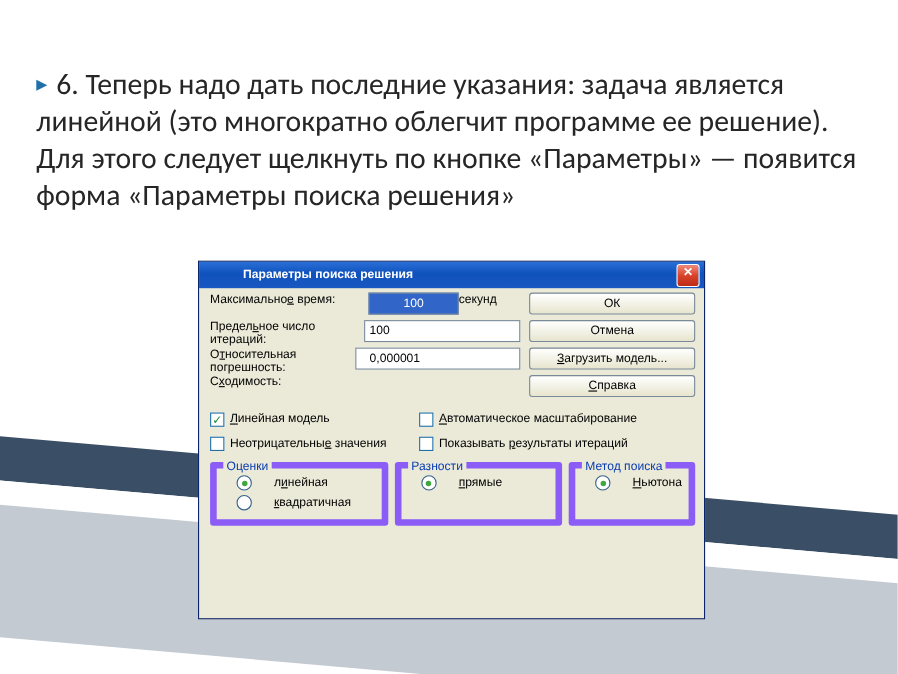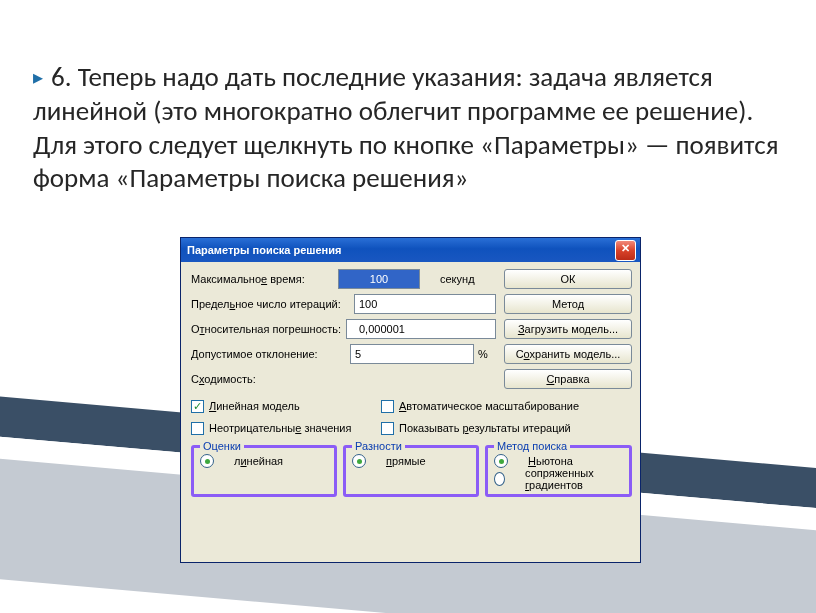--- a/index.html
+++ b/index.html
@@ -46,57 +46,57 @@
     height: 24px;
     background: linear-gradient(to bottom, #2a6fd6 0%, #0f52bd 45%, #1957c1 100%);
     color: #fff;
     font-weight: bold;
     display: flex;
     align-items: center;
     padding: 0 4px 0 6px;
   }
   .titlebar .title-text {
     flex: 1;
+    margin-left: 34px;
   }
   .close-btn {
     width: 19px;
     height: 19px;
     background: linear-gradient(to bottom, #f28a7a, #d9432a 50%, #bb2c18);
     border: 1px solid #fff;
     border-radius: 3px;
     color: #fff;
     font-size: 11px;
     line-height: 15px;
     text-align: center;
     font-weight: bold;
   }
   .dialog-body {
     padding: 4px 8px 6px 10px;
   }
   .row {
     display: flex;
-    align-items: center;
     height: 25px;
   }
   .label {
     flex: 1;
   }
   .input-field {
     width: 72px;
     height: 18px;
     border: 1px solid #7a8a99;
     background: #fff;
     padding: 0 4px;
     font: inherit;
     text-align: left;
   }
   .sel { background: #3165c7; color: #fff; text-align: center; }
-  .unit { width: 56px; padding-left: 20px; }
+  .unit { width: 56px; padding-left: 0; }
   .btn {
-    width: 128px;
+    width: 151px;
     height: 20px;
     border: 1px solid #7a8a99;
     border-radius: 3px;
     background: linear-gradient(to bottom, #ffffff, #e7e5ce);
     text-align: center;
     font: inherit;
     line-height: 16px;
     margin-left: 8px;
   }
   .ul { text-decoration: underline; }
@@ -121,23 +121,23 @@
     align-items: center; justify-content: center;
     font-size: 11px; color: #1b8a2f;
     box-sizing: border-box;
   }
   .radio-row {
     display: flex;
     margin-top: 6px;
     gap: 6px;
   }
   .fieldset {
-    border: 3px solid #8b5cf6;
+    border: 6px solid #8b5cf6;
     border-radius: 3px;
-    padding: 4px 6px 6px 6px;
+    padding: 4px 6px 6px 18px;
     position: relative;
   }
   .fieldset .legend {
     position: absolute;
     top: -8px; left: 6px;
     background: #ebe9d8;
     padding: 0 3px;
     color: #0a3db0;
   }
   .ropt { display: flex; align-items: center; height: 18px; gap: 20px; }
@@ -188,34 +188,28 @@
 
     <div class="row">
       <span class="label"><span>Максимально<span class="ul">е</span> время:</span></span>
       <input class="input-field sel" value="100" style="">
       <span class="unit">секунд</span>
       <button class="btn">ОК</button>
     </div>
     <div class="row">
       <span class="label"><span>Предел<span class="ul">ь</span>ное число итераций:</span></span>
       <input class="input-field" style="width: 132px;" value="100">
-      <button class="btn">Метод</button>
+      <button class="btn">Отмена</button>
     </div>
     <div class="row">
       <span class="label"><span>О<span class="ul">т</span>носительная погрешность:</span></span>
       <input class="input-field" style="width: 132px; padding-left: 12px;" value="0,000001">
       <button class="btn"><span class="ul">З</span><span>агрузить модель...</span></button>
     </div>
     <div class="row">
-      <span class="label"><span><span class="ul">Д</span>опустимое отклонение:</span></span>
-      <input class="input-field" style="width: 114px;" value="5">
-      <span style="width:18px;padding-left:4px">%</span>
-      <button class="btn">С<span class="ul">о</span><span>хранить модель...</span></button>
-    </div>
-    <div class="row">
       <span class="label"><span>С<span class="ul">х</span>одимость:</span></span>
       <button class="btn"><span class="ul">С</span><span>правка</span></button>
     </div>
 
     <div class="check-cols">
       <div class="check-col-l">
         <div class="check-row">
           <span class="chk">✓</span>
           <span><span class="ul">Л</span><span>инейная модель</span></span>
         </div>
@@ -236,37 +230,37 @@
       </div>
     </div>
 
     <div class="radio-row">
       <div class="fieldset fs1">
         <span class="legend">Оценки</span>
         <div class="ropt">
             <span class="radio checked"></span>
             <span>л<span class="ul">и</span>нейная</span>
           </div>
+        <div class="ropt">
+            <span class="radio"></span>
+            <span><span class="ul">к</span>вадратичная</span>
+          </div>
       </div>
       <div class="fieldset fs2">
         <span class="legend">Разности</span>
         <div class="ropt">
             <span class="radio checked"></span>
             <span><span class="ul">п</span>рямые</span>
           </div>
       </div>
       <div class="fieldset fs3">
         <span class="legend">Метод поиска</span>
         <div class="ropt">
             <span class="radio checked"></span>
             <span><span class="ul">Н</span>ьютона</span>
-          </div>
-        <div class="ropt">
-            <span class="radio"></span>
-            <span>сопряженных <span class="ul">г</span>радиентов</span>
           </div>
       </div>
     </div>
 
   </div>
 </div>
 
 <div class="stripe">
   <div class="s" style="top:0;height:40px;background:#3a4f66"></div>
   <div class="s" style="top:40px;height:22px;background:#fff"></div>

